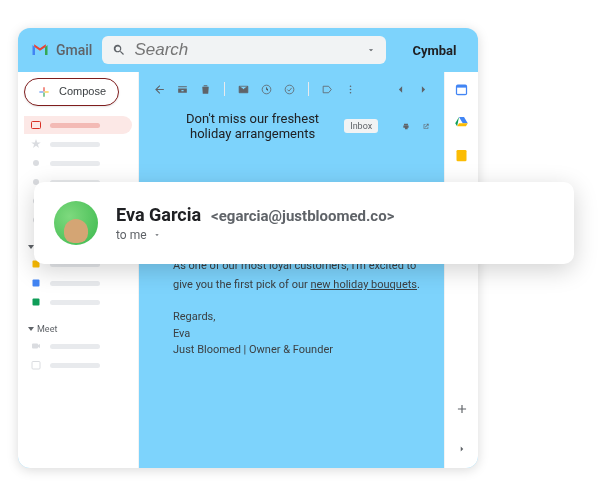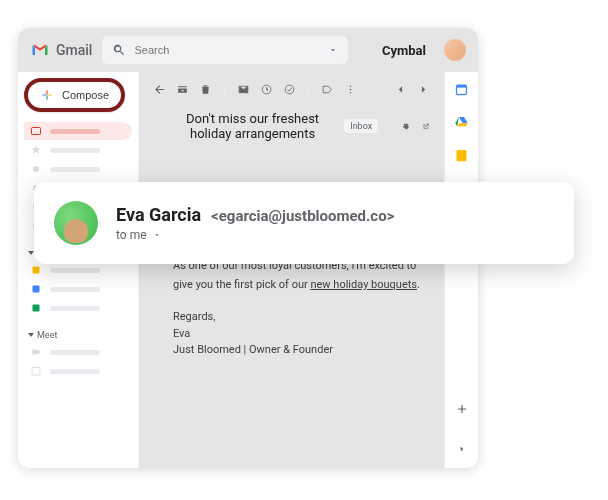--- a/index.html
+++ b/index.html
@@ -10,21 +10,21 @@
       height: 500px;
       position: relative;
       overflow: hidden;
     }
     .window {
       position: absolute;
       top: 28px;
       left: 18px;
       width: 460px;
       height: 440px;
-      background: #e5e5e5;
+      background: #7dd3fc;
       border-radius: 12px;
       box-shadow: 0 2px 12px rgba(0,0,0,0.15);
       overflow: hidden;
     }
     .header {
       display: flex;
       align-items: center;
       height: 44px;
       padding: 0 12px;
       gap: 10px;
@@ -51,55 +51,55 @@
       border-radius: 6px;
       height: 28px;
       padding: 0 10px;
       gap: 8px;
       max-width: 340px;
     }
     .search-icon { width: 14px; height: 14px; color: #5f6368; }
     .search-input {
       border: none;
       background: transparent;
-      font-size: 11px;
+      font-size: 17px;
       color: #5f6368;
       flex: 1;
       outline: none;
+      font-style: italic;
     }
     .search-chevron { width: 10px; height: 10px; color: #5f6368; margin-left: auto; }
     .brand {
       font-weight: 700;
       font-size: 13px;
       color: #202124;
-      margin-left: 24px;
+      margin-left: 16px;
     }
     .avatar-sm {
       width: 22px;
       height: 22px;
       border-radius: 50%;
       background: linear-gradient(135deg, #f4c7a5, #e8a87c);
       margin-left: 8px;
     }
     .main {
       display: flex;
       height: calc(100% - 44px);
     }
     .sidebar {
       width: 120px;
       padding: 6px 6px;
       background: #fff;
       flex-shrink: 0;
     }
     .compose-btn {
       display: flex;
-      align-items: center;
       gap: 8px;
       background: #fff;
-      border: 4px solid #7f1d1d;
+      border: 1px solid #7f1d1d;
       border-radius: 18px;
       padding: 6px 12px;
       font-size: 11px;
       color: #3c4043;
       cursor: pointer;
       box-shadow: 0 1px 2px rgba(0,0,0,0.1);
       margin-bottom: 10px;
       width: fit-content;
     }
     .compose-plus {

